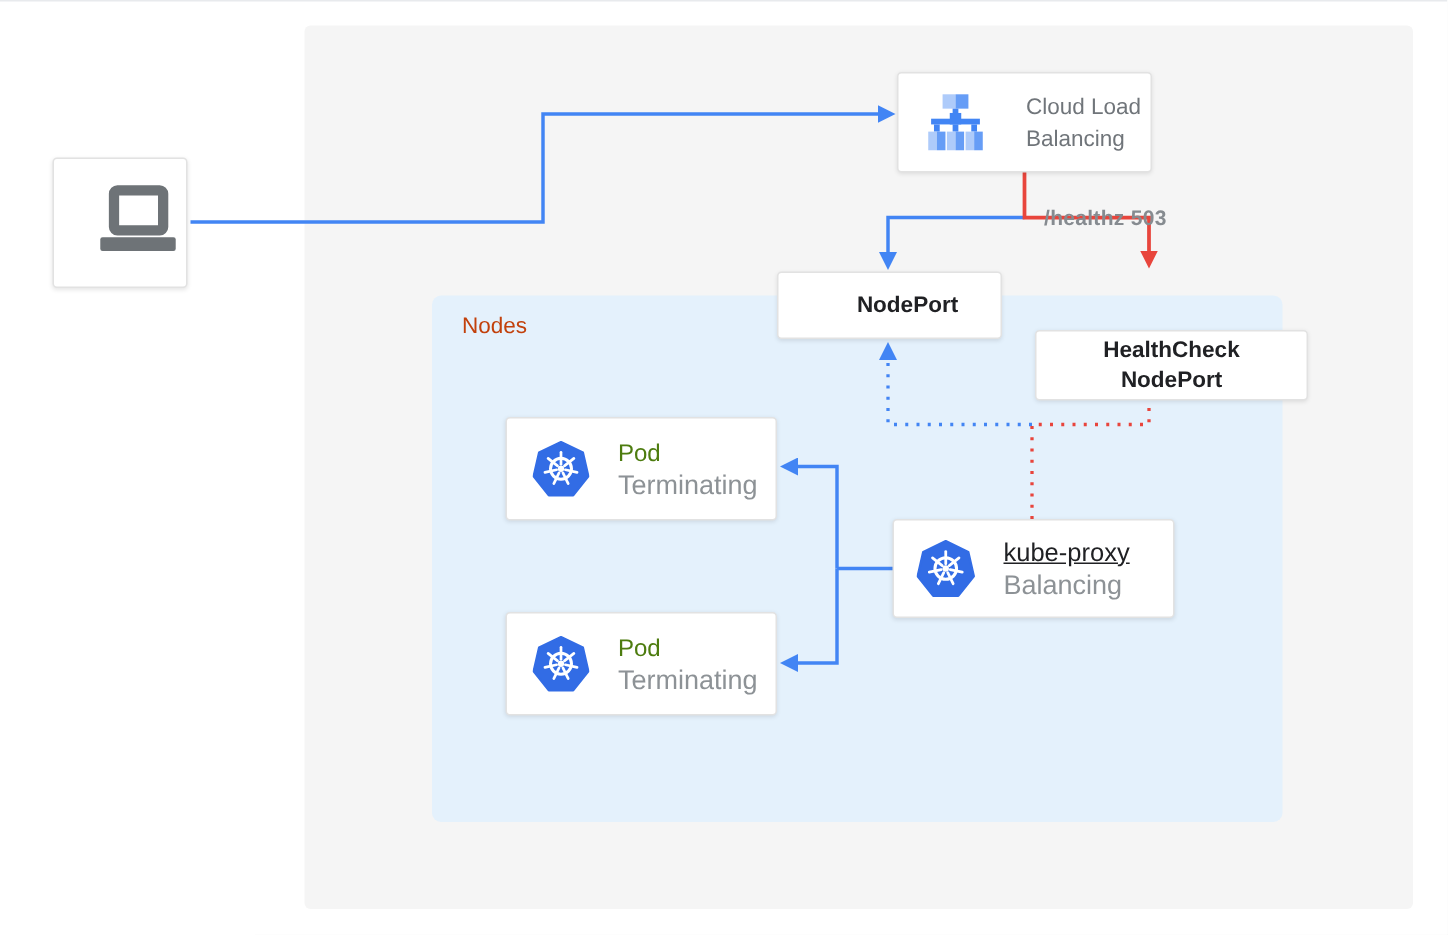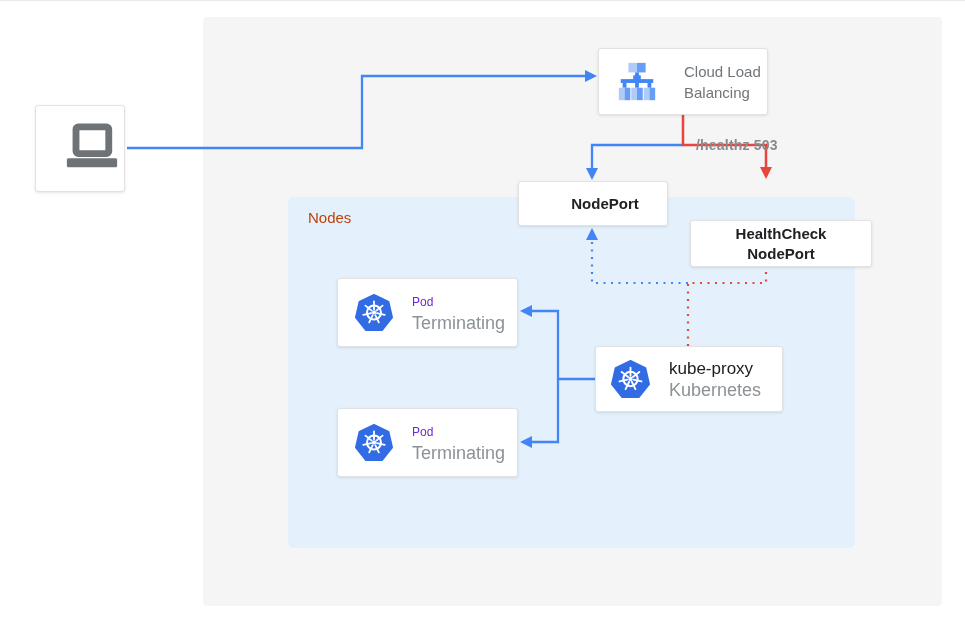--- a/index.html
+++ b/index.html
@@ -39,22 +39,22 @@
   .clb-card  { left: 598px; top: 48px; width: 170px; height: 67px; padding-left: 16px; gap: 25px; }
   .clb-label { font-size: 15px; line-height: 21px; color: #70757a; width: 92px; }
   .port-card { justify-content: center; text-align: center; font-weight: bold; color: #202124; font-size: 15px; }
   .nodeport-card { left: 518px; top: 181px; width: 150px; height: 45px; }
   .hc-nodeport-card { left: 690px; top: 180px; width: 182px; height: 47px; line-height: 20px; padding: 0 30px; margin-top: 40px; }
   .pod-card { left: 337px; width: 181px; height: 69px; padding-left: 17px; gap: 19px; }
   .pod-card-1 { top: 278px; }
   .pod-card-2 { top: 408px; }
   .kproxy-card { left: 595px; top: 346px; width: 188px; height: 66px; padding-left: 15px; gap: 19px; }
   .stack { display: flex; flex-direction: column; gap: 2px; }
-  .title-sm  { font-size: 12px; line-height: 19px; color: #6d28d9; }
-  .title-md  { font-size: 17px; line-height: 20px; color: #202124; }
+  .title-sm  { font-size: 16px; line-height: 19px; color: #4d7c0f; }
+  .title-md  { font-size: 17px; line-height: 20px; color: #202124; text-decoration: underline; }
   .subtitle  { font-size: 18px; line-height: 19px; color: #8d9296; }
   .healthz-label {
     position: absolute; left: 696px; top: 137px;
     font-size: 14px; font-weight: bold; color: #868b90; letter-spacing: 0.2px;
     white-space: nowrap;
   }
   .icon-wrap { display: flex; align-items: center; justify-content: center; flex: none; }
 </style>
 </head>
 <body>
@@ -194,16 +194,16 @@
           <line x1="21.9" y1="19.2" x2="29.7" y2="20.9"></line>
           <line x1="20.3" y1="21.2" x2="23.8" y2="28.4"></line>
           <line x1="17.7" y1="21.2" x2="14.2" y2="28.4"></line>
           <line x1="16.1" y1="19.2" x2="8.3" y2="20.9"></line>
           <line x1="16.7" y1="16.6" x2="10.4" y2="11.6"></line>
         </g>
       </svg>
     </span>
     <span class="stack">
       <span class="title-md">kube-proxy</span>
-      <span class="subtitle">Kubernetes</span>
+      <span class="subtitle">Balancing</span>
     </span>
   </div>
 </div>
 
 </body></html>

